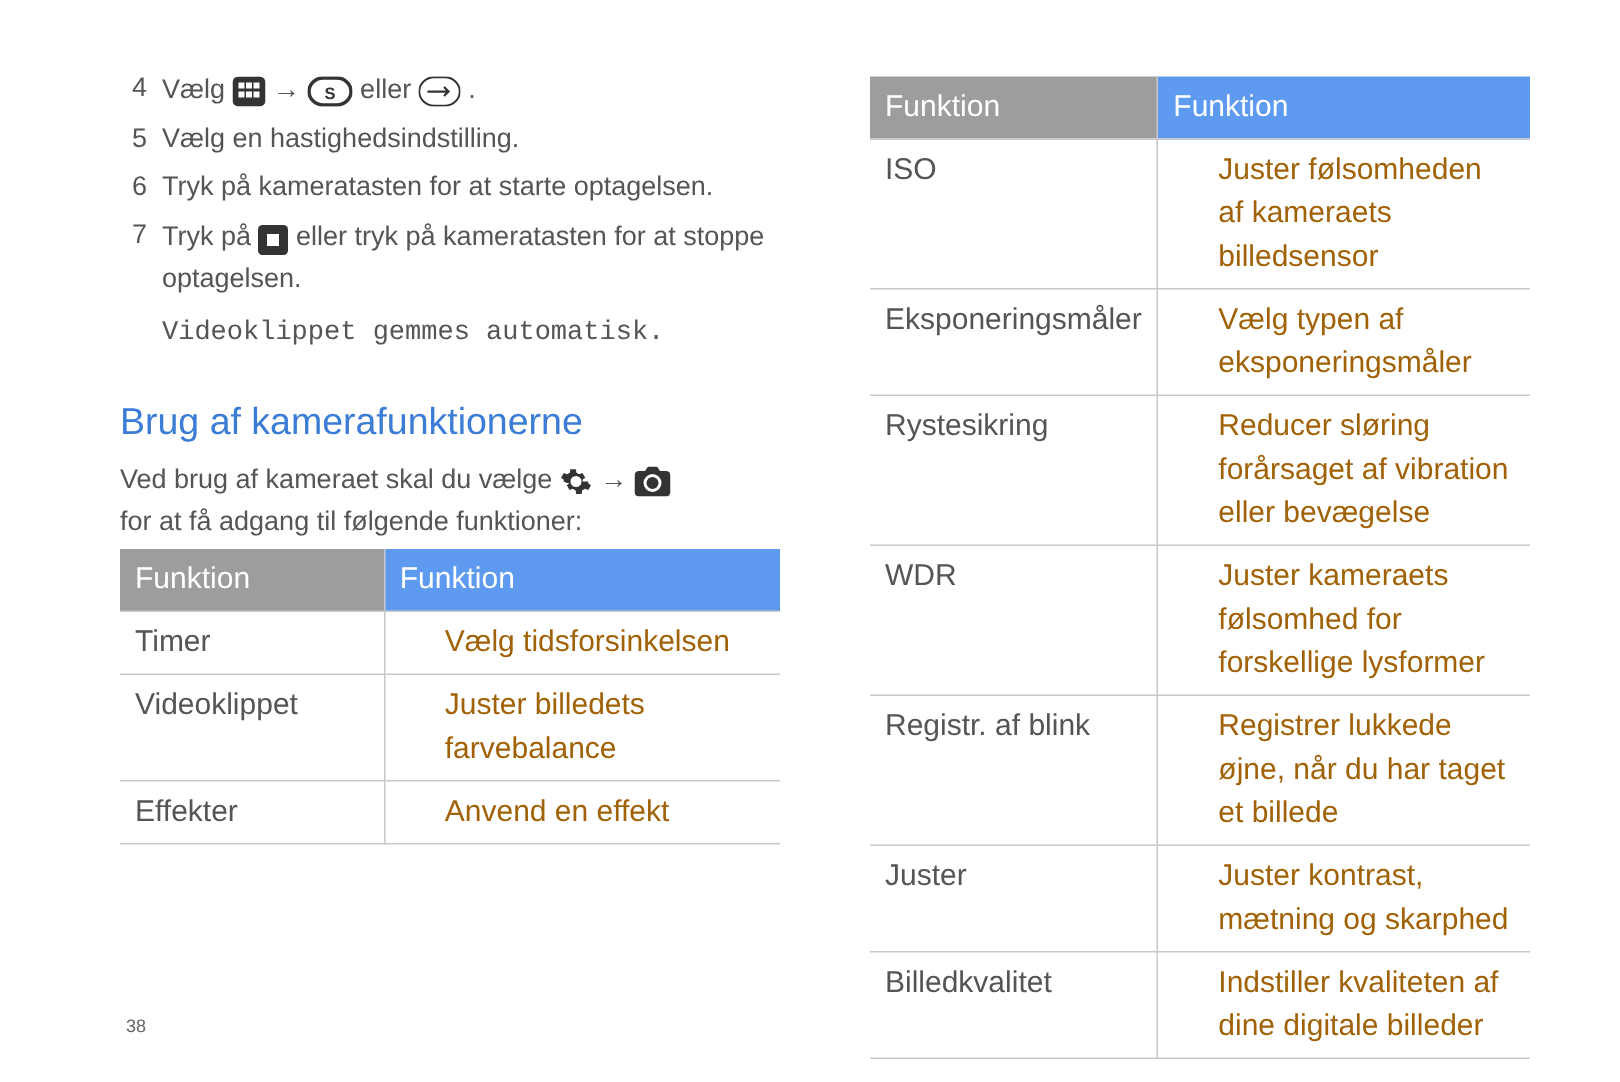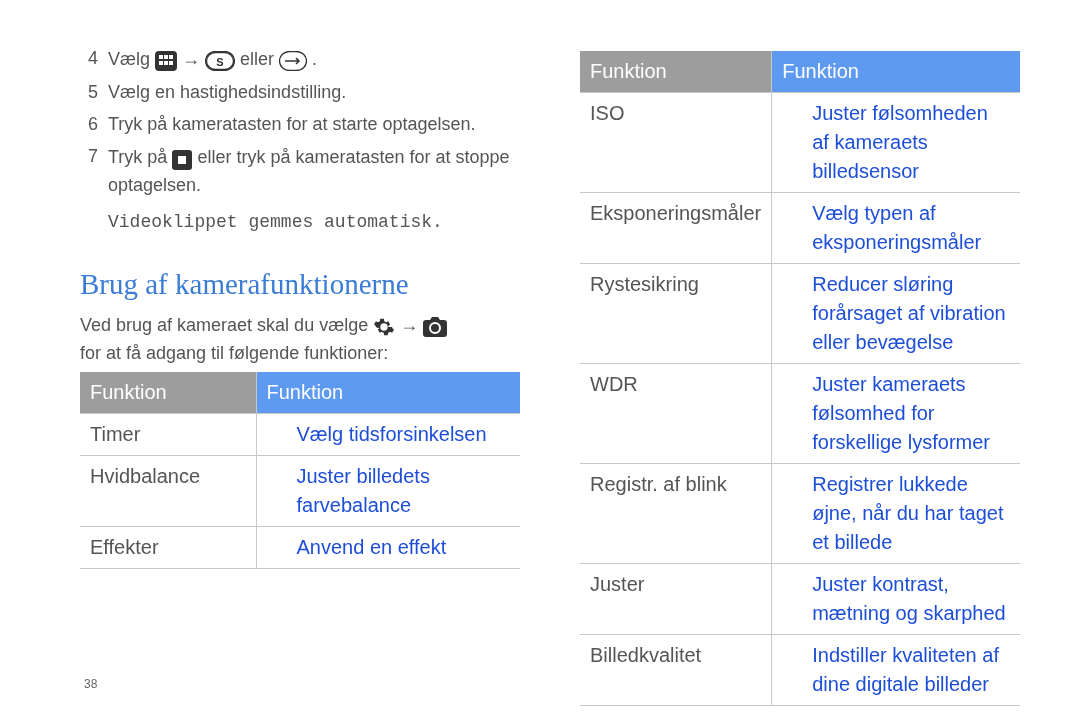--- a/index.html
+++ b/index.html
@@ -36,24 +36,23 @@
     min-width: 18px;
     text-align: right;
   }
   .note {
     margin-left: 28px;
     margin-bottom: 28px;
     font-family: Liberation Mono, monospace;
   }
   .h2 {
     color: #3b7cd6;
-    font-size: 29px;
+    font-size: 25px;
     font-weight: 400;
     margin: 18px 0 6px 0;
-    font-family: Liberation Serif, serif;
   }
   .icon-gear, .icon-camera, .icon-card, .icon-wave, .icon-wave2, .icon-stop {
     display: inline-block;
     vertical-align: -2px;
   }
   table {
     border-collapse: collapse;
     width: 100%;
     margin-top: 6px;
   }
@@ -74,21 +73,21 @@
   }
   th.gray {
     background: #9d9d9d;
     color: #fff;
   }
   th.blue {
     background: #5e9bf0;
     color: #fff;
   }
   .desc {
-    color: #1d4ed8;
+    color: #a16207;
     padding-left: 40px;
   }
   .page-num {
     position: absolute;
     left: 84px;
     bottom: 30px;
     font-size: 12px;
     color: #666;
   }
   .inline-text {
@@ -181,21 +180,21 @@
       <tbody>
           <tr>
         <th class="gray" style="width:40%">Funktion</th>
         <th class="blue">Funktion</th>
       </tr>
       <tr>
         <td>Timer</td>
         <td class="desc">Vælg tidsforsinkelsen</td>
       </tr>
       <tr>
-        <td>Hvidbalance</td>
+        <td>Videoklippet</td>
         <td class="desc">Juster billedets farvebalance</td>
       </tr>
       <tr>
         <td>Effekter</td>
         <td class="desc">Anvend en effekt</td>
       </tr>
     </tbody>
       </table>
   </div>
 

